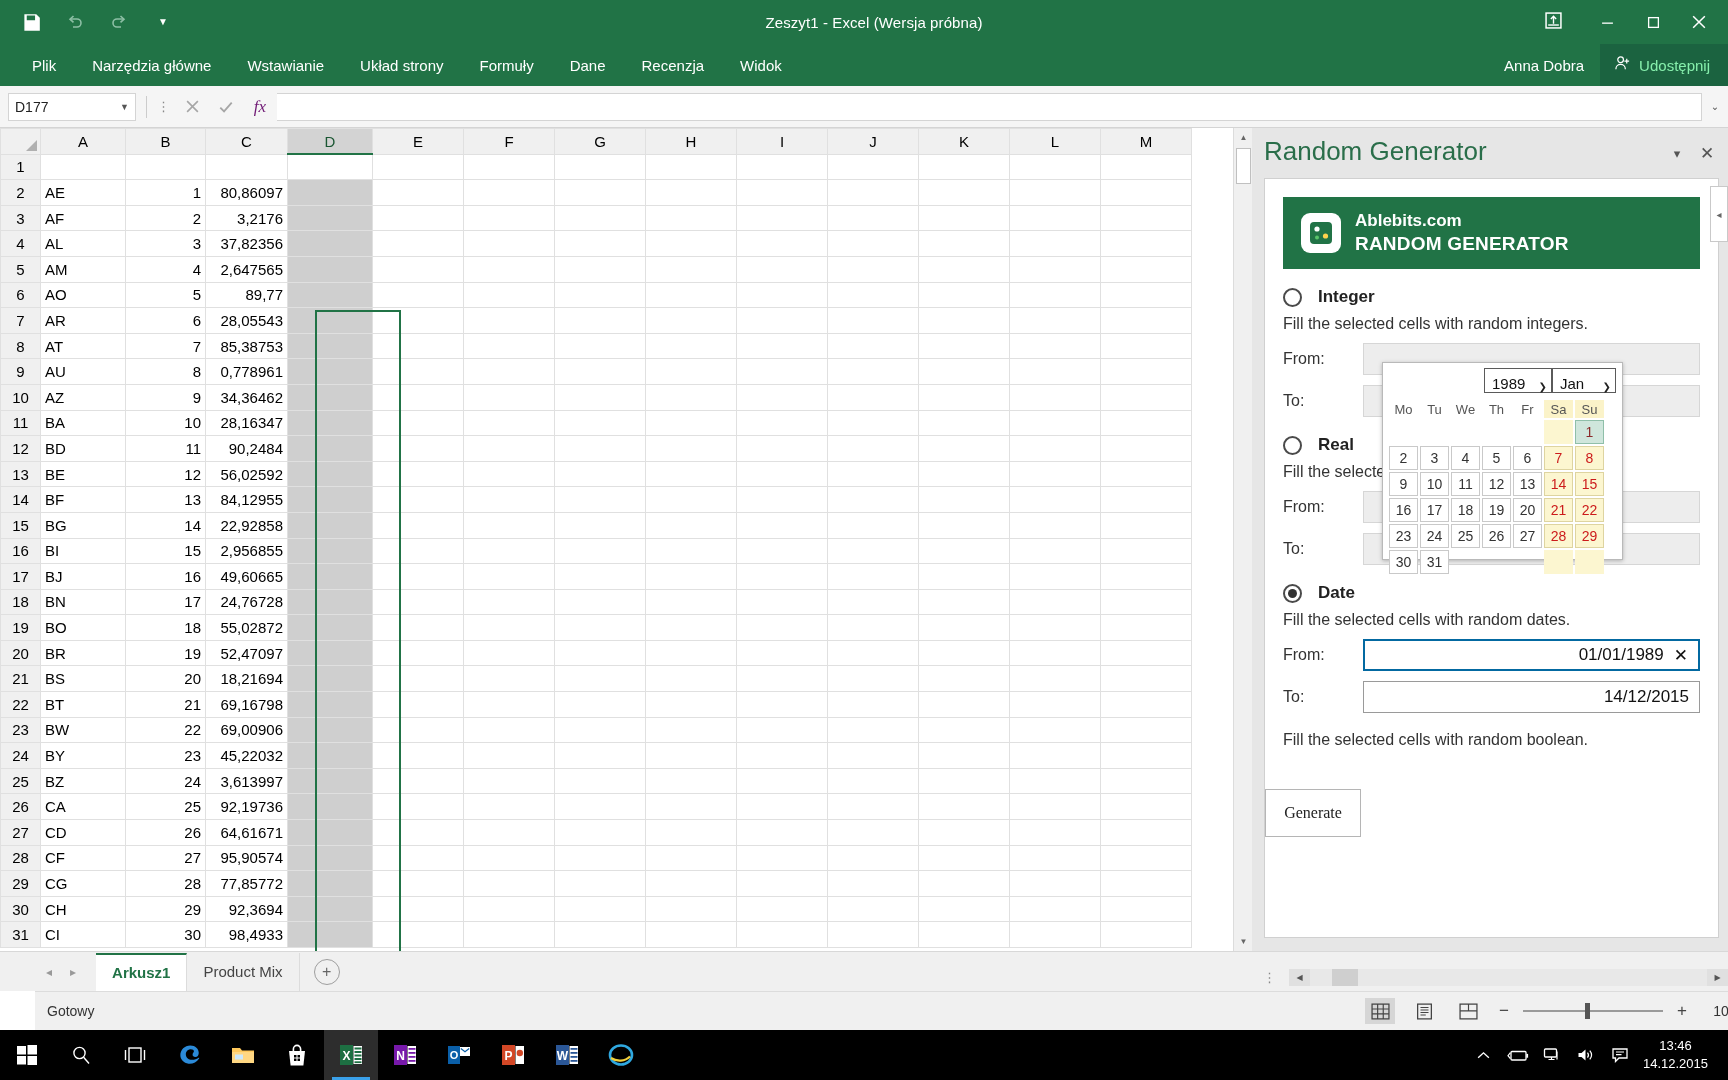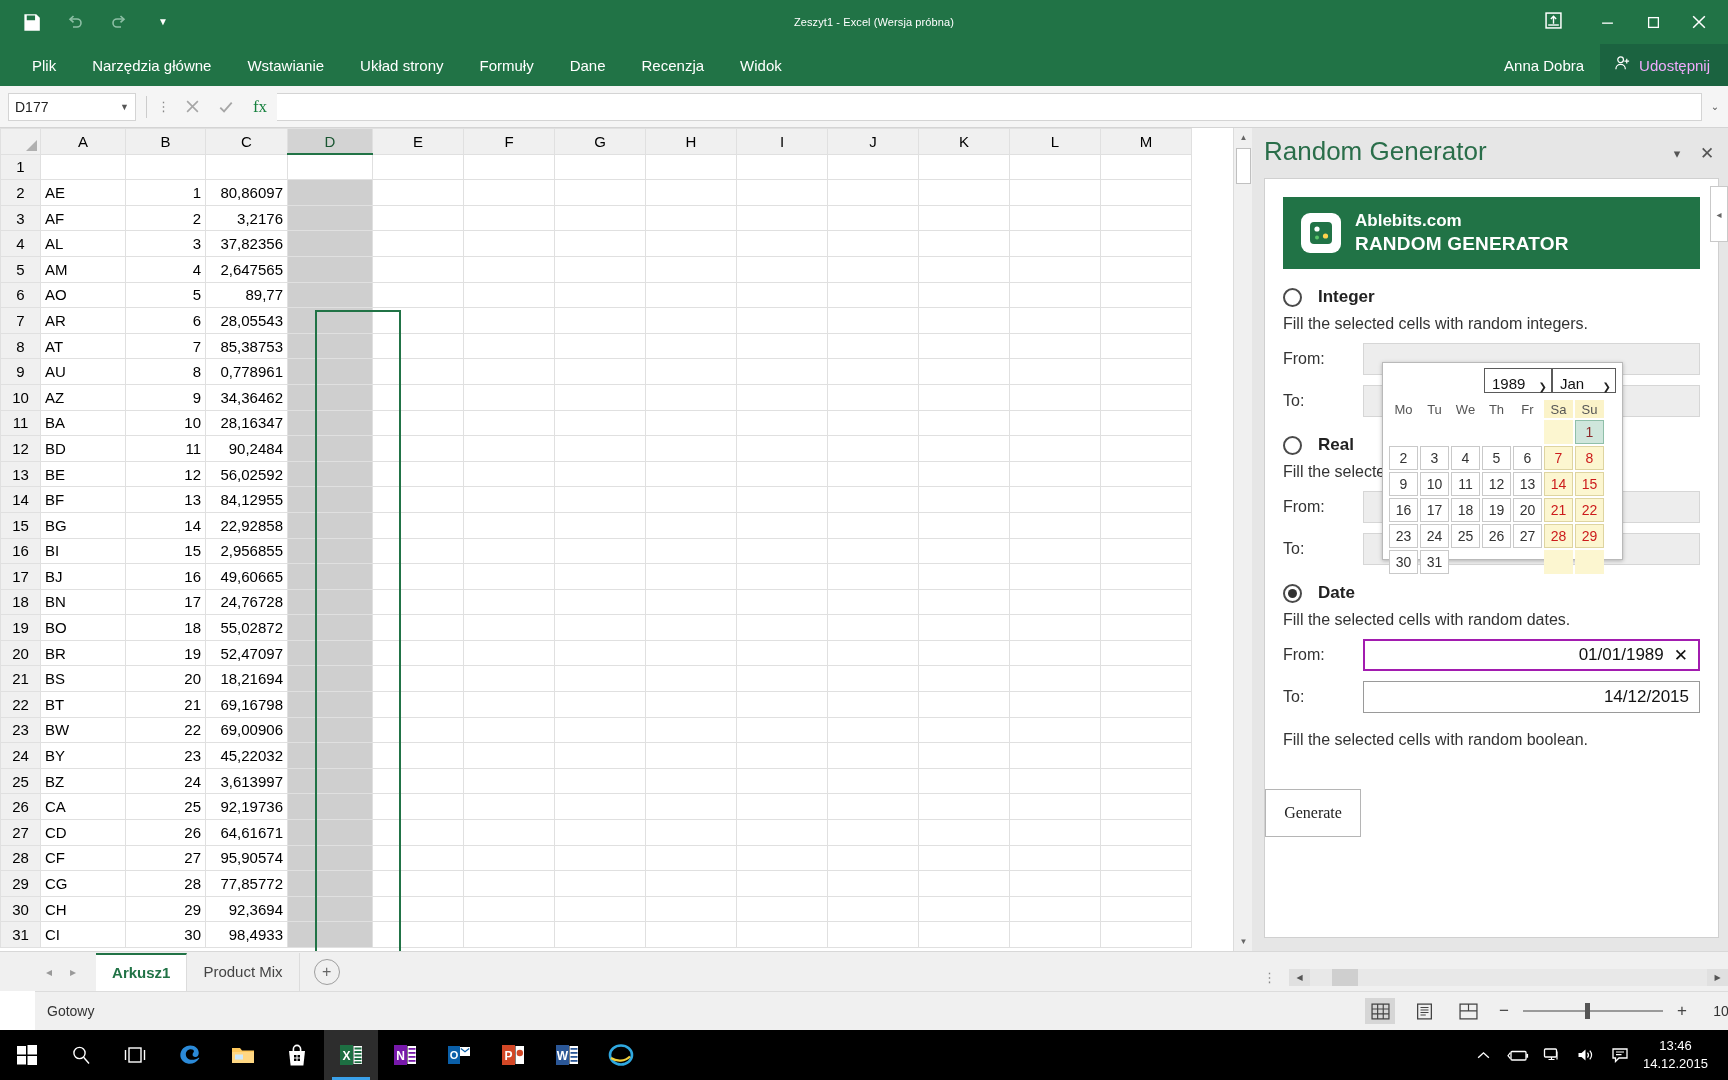--- a/index.html
+++ b/index.html
@@ -17,21 +17,21 @@
   }
   .qat { position:absolute; left:14px; top:0; height:44px; display:flex; align-items:center; gap:10px; }
   .qat-btn {
     width:34px; height:34px; display:flex; align-items:center; justify-content:center;
     color:#fff; font-size:17px; line-height:1;
   }
   .qat-btn.dim { color:#7fb296; }
   .title-text {
     position:absolute; left:0; top:0; width:1728px; height:44px;
     display:flex; align-items:center; justify-content:center;
-    font-size:11px; color:#ffffff; letter-spacing:.1px;padding-left:20px;
+    font-size:15px; color:#ffffff; letter-spacing:.1px;padding-left:20px;
   }
   .wincontrols { position:absolute; right:6px; top:0; height:44px; display:flex; align-items:center; }
   .wincontrols div {
     width:46px; height:34px; display:flex; align-items:center; justify-content:center;
     color:#fff; font-size:15px;
   }
   .ribbon-restore { position:absolute; right:160px; top:6px; width:30px; height:28px;
     display:flex; align-items:center; justify-content:center; color:#fff; }
 
   
@@ -42,39 +42,39 @@
   .tabs { position:absolute; left:14px; top:0; height:42px; display:flex; align-items:center; }
   .tab { padding:0 18px; height:42px; display:flex; align-items:center;
          font-size:15px; color:#fff; white-space:nowrap; }
   .tellme { display:flex; align-items:center; gap:8px; padding:0 14px; height:42px;
             font-size:15px; color:#fff; }
   .bulb { font-size:15px; }
   .ribbon-right { position:absolute; right:0; top:0; height:42px; display:flex; align-items:center; gap:0; }
   .username { font-size:15px; color:#fff; padding:0 16px; }
   .share-btn {
     display:flex; align-items:center; gap:8px; height:42px; padding:0 18px 0 14px;
-    background:#1b6340; font-size:15px; color:#f0abfc;
+    background:#1b6340; font-size:15px; color:#86efac;
   }
 
   
   .formulabar {
     position:absolute; left:0; top:86px; width:1728px; height:42px;
     background:#f5f5f5; border-bottom:1px solid #d4d4d4; display:flex; align-items:center;
   }
   .namebox {
     margin-left:8px; width:128px; height:28px; background:#fff; border:1px solid #d4d4d4;
     display:flex; align-items:center; padding:0 6px; font-size:14px; color:#222;
     justify-content:space-between;
   }
   .namebox .caret { color:#555; font-size:9px; }
   .fb-sep { width:1px; height:22px; background:#ccc; margin:0 6px 0 10px; }
   .fb-dots { color:#888; font-size:13px; letter-spacing:1px; padding:0 4px; }
   .fb-icon { width:34px; height:30px; display:flex; align-items:center; justify-content:center;
              color:#a6a6a6; font-size:16px; }
-  .fb-icon.fx { color:#15803d; font-family:"Liberation Serif", serif; font-size:17px; }
+  .fb-icon.fx { color:#701a75; font-style:italic; font-family:"Liberation Serif", serif; font-size:17px; }
   .fb-input { flex:1; height:28px; background:#fff; border:1px solid #d4d4d4; border-left:none;
               margin-right:0; font-size:14px; padding:0 6px; display:flex; align-items:center;}
   .fb-expand { width:26px; height:30px; display:flex; align-items:center; justify-content:center;
                color:#555; font-size:10px; }
 
   
   .gridwrap { position:absolute; left:0; top:128px; width:1252px; height:823px; background:#fff;
               overflow:hidden; }
   table.grid { border-collapse:collapse; table-layout:fixed; }
   table.grid td, table.grid th { border:1px solid #e0e0e0; height:25.6px; font-size:15px;
@@ -178,21 +178,21 @@
            display:flex; align-items:center; justify-content:center; flex:none; }
   .radio .dot { width:9px; height:9px; background:#333; border-radius:50%; display:none; }
   .radio.on .dot { display:block; }
   .sec-label { font-size:17px; font-weight:bold; color:#222; }
   .sec-desc { font-size:16px; color:#333; margin-top:8px; }
   .field-row { display:flex; align-items:center; margin-top:10px; }
   .field-label { width:80px; font-size:16px; color:#333; }
   .field-box { flex:1; height:32px; background:#ededed; border:1px solid #d6d6d6; }
   .field-box.white { background:#fff; border:1px solid #9a9a9a; display:flex; align-items:center;
                      justify-content:flex-end; padding:0 10px; gap:10px; font-size:17px; color:#111; }
-  .field-box.white.focus { border:2px solid #a21caf;align-items:center; }
+  .field-box.white.focus { border:2px solid #0369a1;align-items:center; }
 
   .genwrap { display:flex; justify-content:flex-start; margin-top:40px;font-family:Liberation Serif, serif; }
   .genbtn { width:96px; height:48px; border:1px solid #b5b5b5; background:#fff;
             display:flex; align-items:center; justify-content:center; font-size:16px; color:#222; }
 
   
   .calendar { position:absolute; left:1382px; top:362px; width:241px; height:198px;
               background:#fff; border:1px solid #b9b9b9; box-shadow:0 1px 4px rgba(0,0,0,.25); }
   .cal-top { display:flex; justify-content:flex-end; padding:5px 6px 3px 6px; gap:0; }
   .cal-sel { height:25px; border:1px solid #5a5a5a; background:#fff; display:flex; align-items:flex-end;

